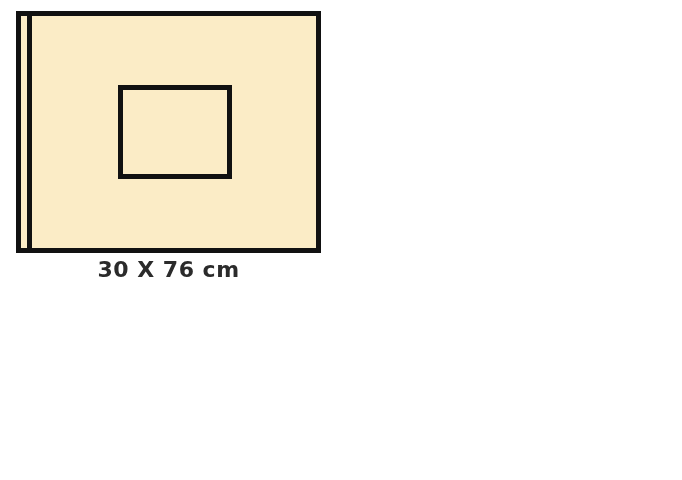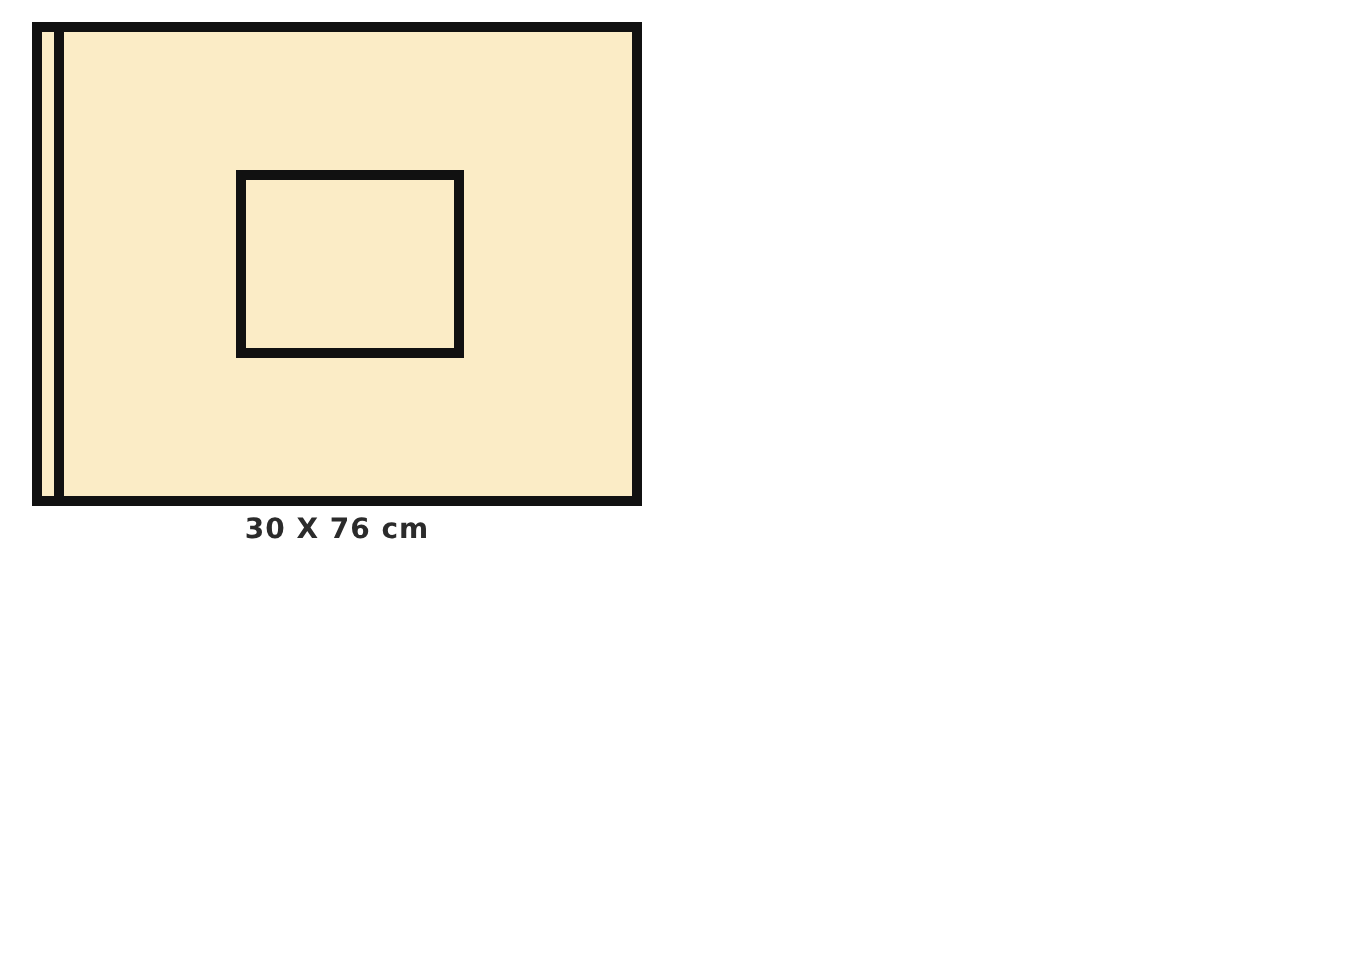--- a/index.html
+++ b/index.html
@@ -50,21 +50,21 @@
       border: 5px solid var(--border, #111111);
       background: transparent;
     }
     
     .dimension-label {
       position: absolute;
       left: 16px;
       top: 257px;
       width: 305px;
       text-align: center;
-      font-size: 14px;
+      font-size: 22px;
       font-weight: 700;
       letter-spacing: 0.5px;
       color: var(--label-text, #2B2B2B);
     }
   </style>
 </head>
 <body>
 
 <div class="diagram-canvas">
 

